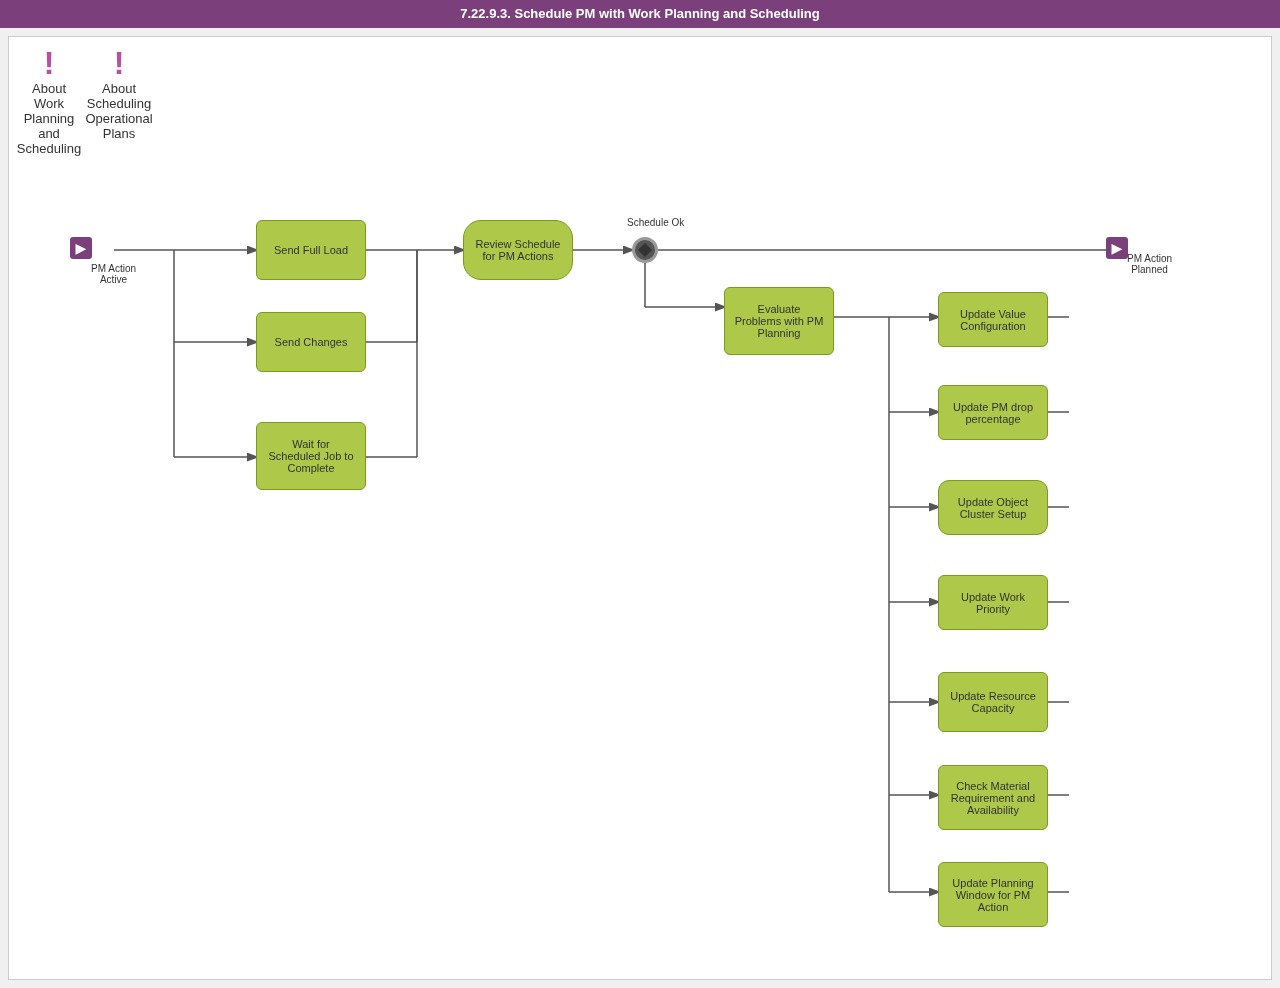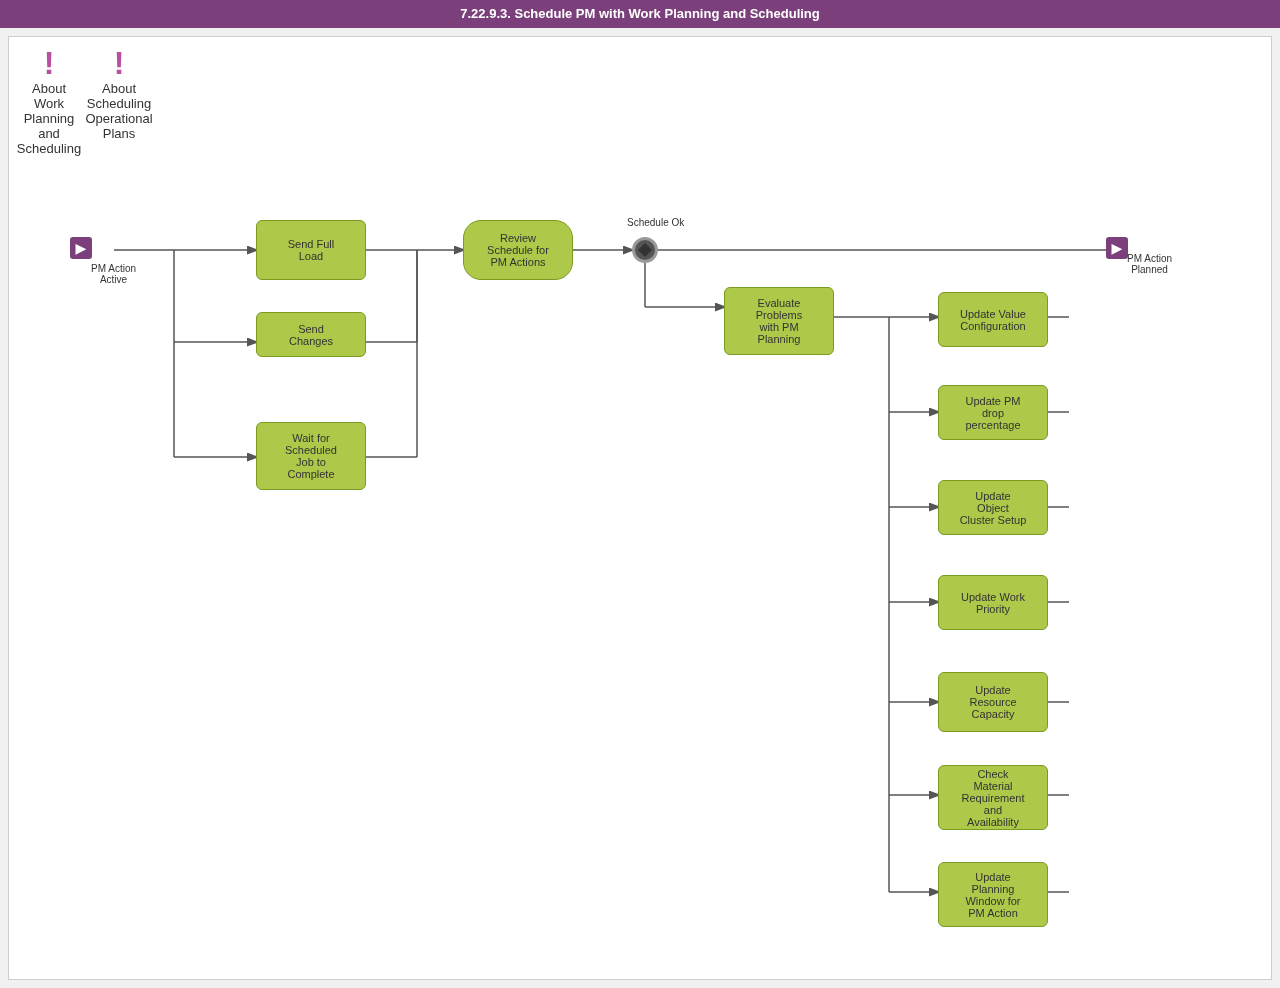--- a/index.html
+++ b/index.html
@@ -61,21 +61,21 @@
       position: absolute;
       background: #aec84a;
       border: 1.5px solid #7a9a20;
       border-radius: 6px;
       text-align: center;
       font-size: 11px;
       color: #333;
       display: flex;
       align-items: center;
       justify-content: center;
-      padding: 20px;
+      padding: 8px;
       font-weight: normal;
     }
 
     .start-end {
       position: absolute;
       background: #7b3f7b;
       width: 22px;
       height: 22px;
       border-radius: 3px;
       display: flex;
@@ -203,21 +203,21 @@
     </div>
     <div class="node-label" style="width:65px; top:26px; left:0;">
       <span>PM Action Active</span>
     </div>
   </div>
 
   <div class="node" style="left:247px; top:183px; width:110px; height:60px;">
     <span>Send Full Load</span>
   </div>
 
-  <div class="node" style="left:247px; top:275px; width:110px; height:45px;">
+  <div class="node" style="left:247px; top:275px; width:110px; height:60px;">
     <span>Send Changes</span>
   </div>
 
   <div class="node" style="left:247px; top:385px; width:110px; height:68px;">
     <span>Wait for Scheduled Job to Complete</span>
   </div>
 
   <div class="node" style="left:454px; top:183px; width:110px; height:60px;border-radius:18px;">
     <span>Review Schedule for PM Actions</span>
   </div>
@@ -235,21 +235,21 @@
   </div>
 
   <div class="node" style="left:929px; top:255px; width:110px; height:55px;">
     <span>Update Value Configuration</span>
   </div>
 
   <div class="node" style="left:929px; top:348px; width:110px; height:55px;">
     <span>Update PM drop percentage</span>
   </div>
 
-  <div class="node" style="left:929px; top:443px; width:110px; height:55px;">
+  <div class="node" style="left:929px; top:443px; width:110px; height:55px;border-radius:11px;">
     <span>Update Object Cluster Setup</span>
   </div>
 
   <div class="node" style="left:929px; top:538px; width:110px; height:55px;">
     <span>Update Work Priority</span>
   </div>
 
   <div class="node" style="left:929px; top:635px; width:110px; height:60px;">
     <span>Update Resource Capacity</span>
   </div>

